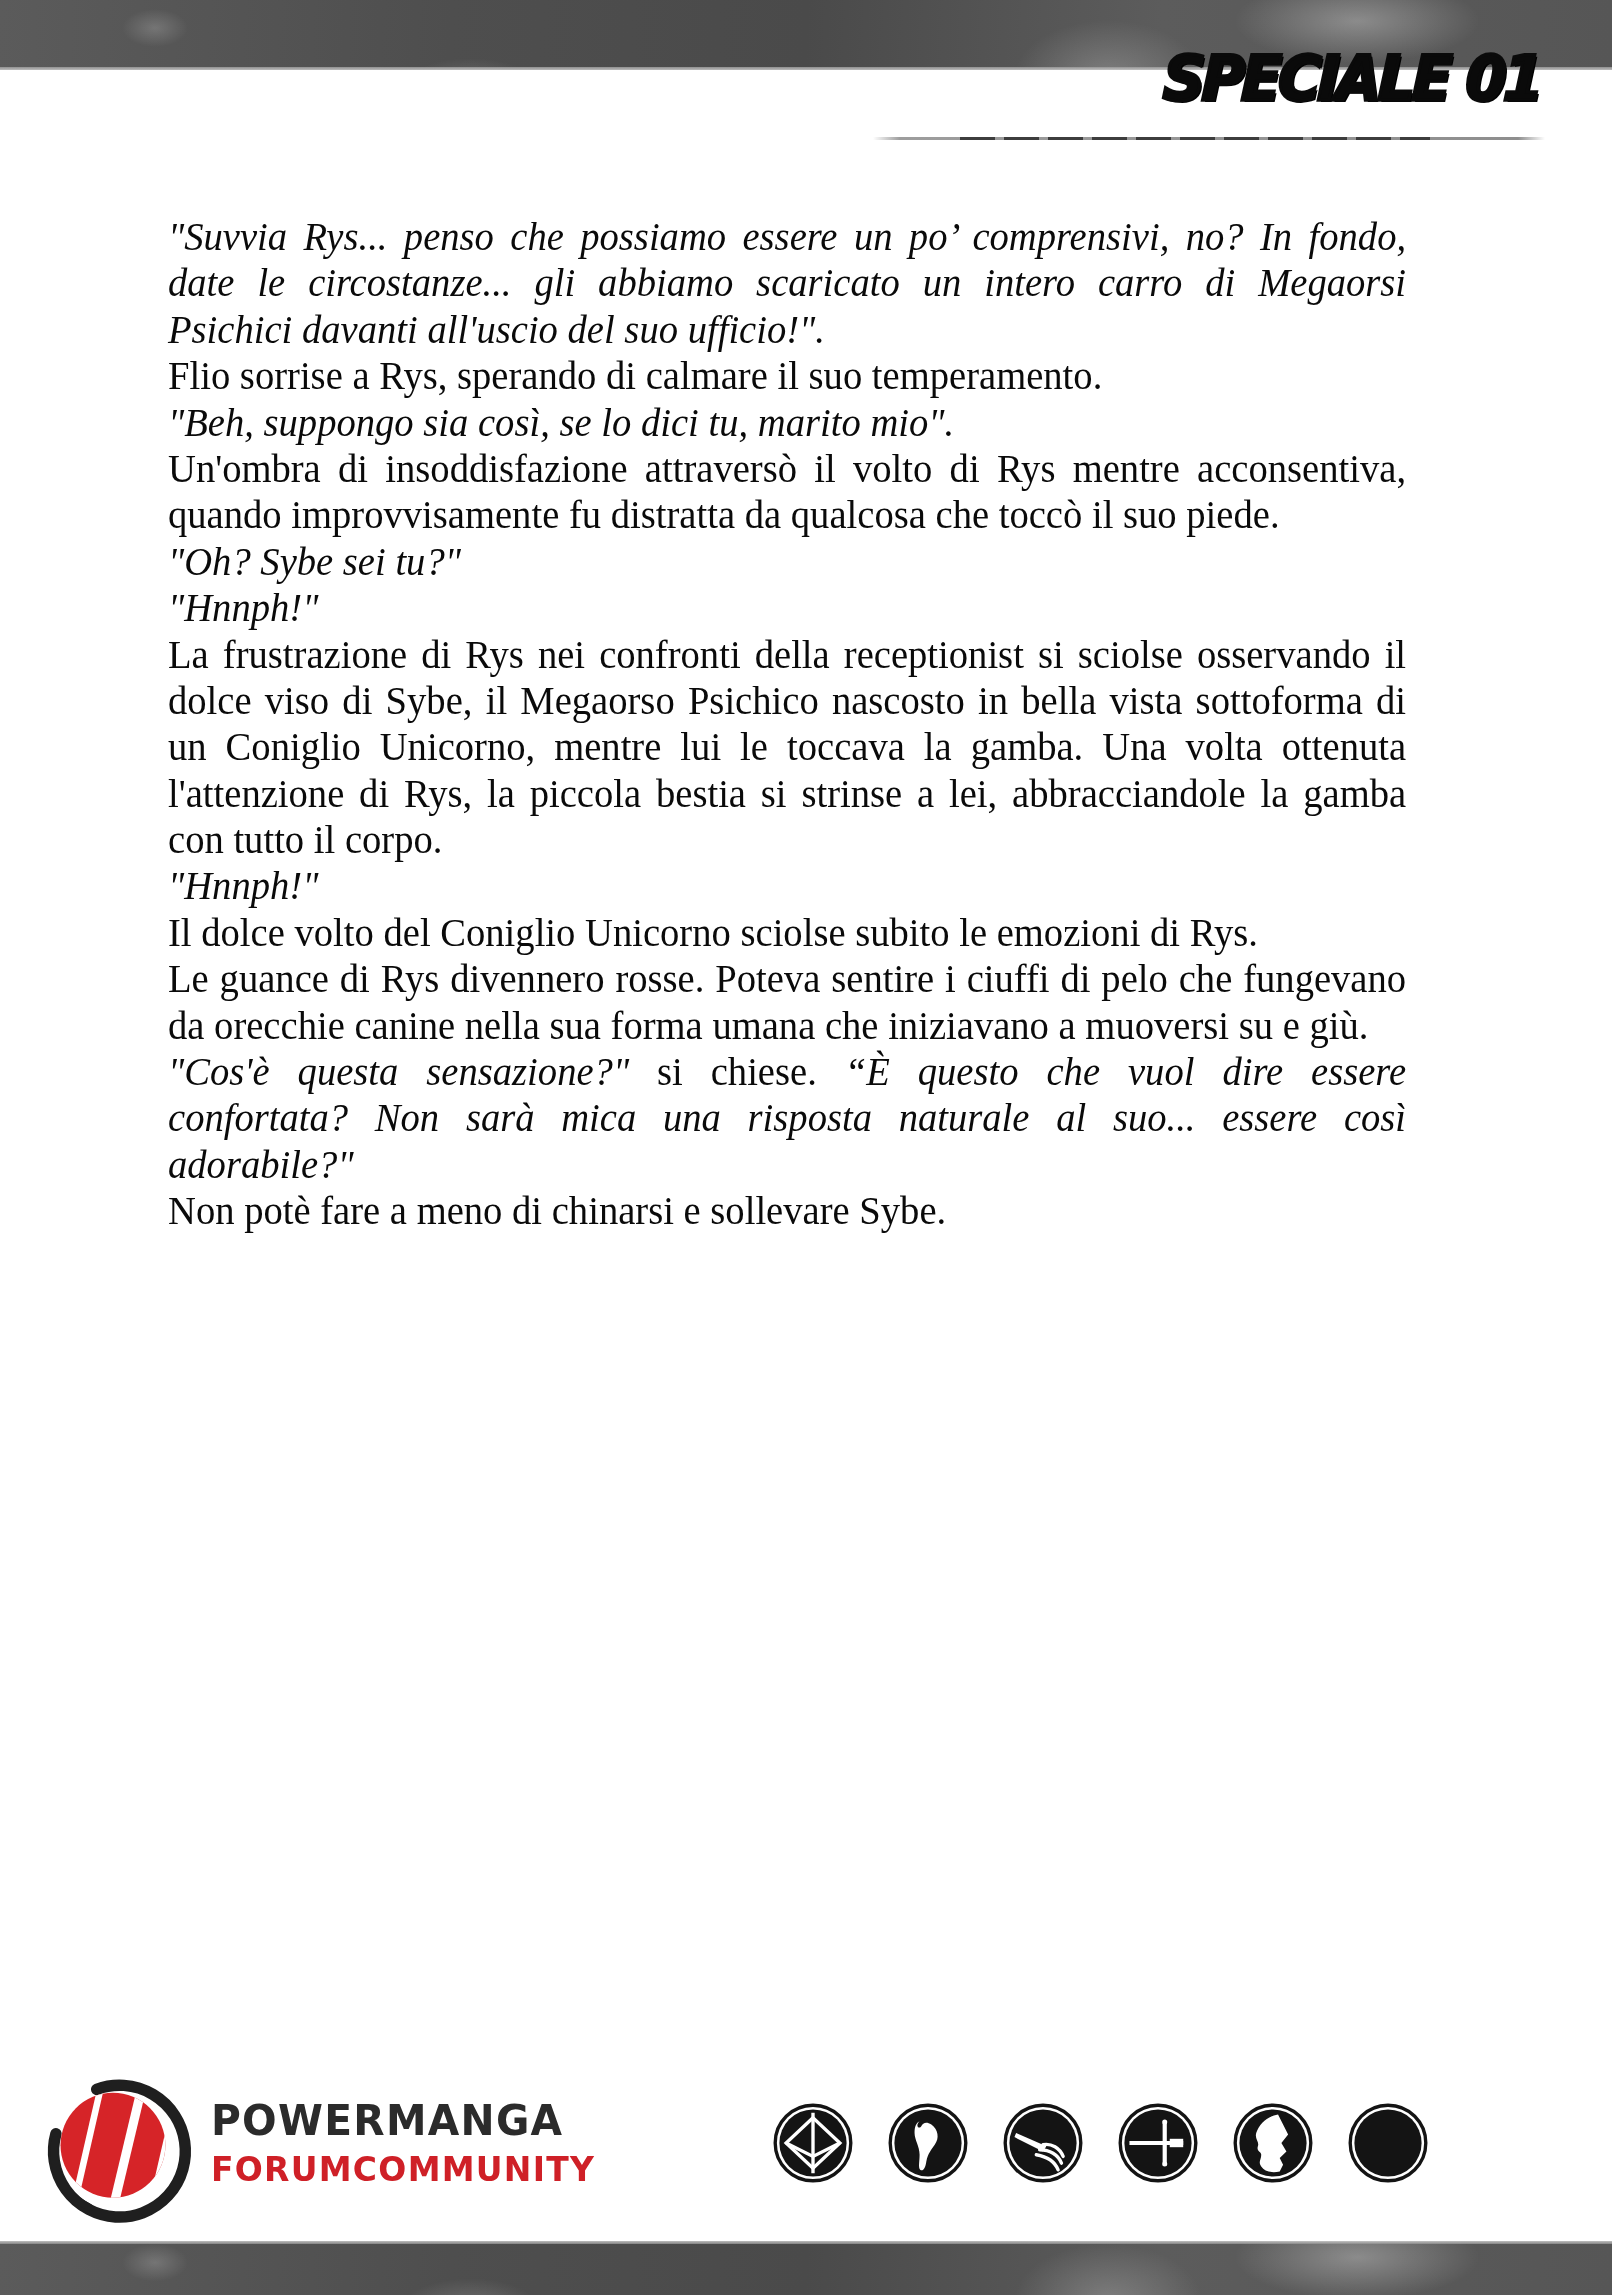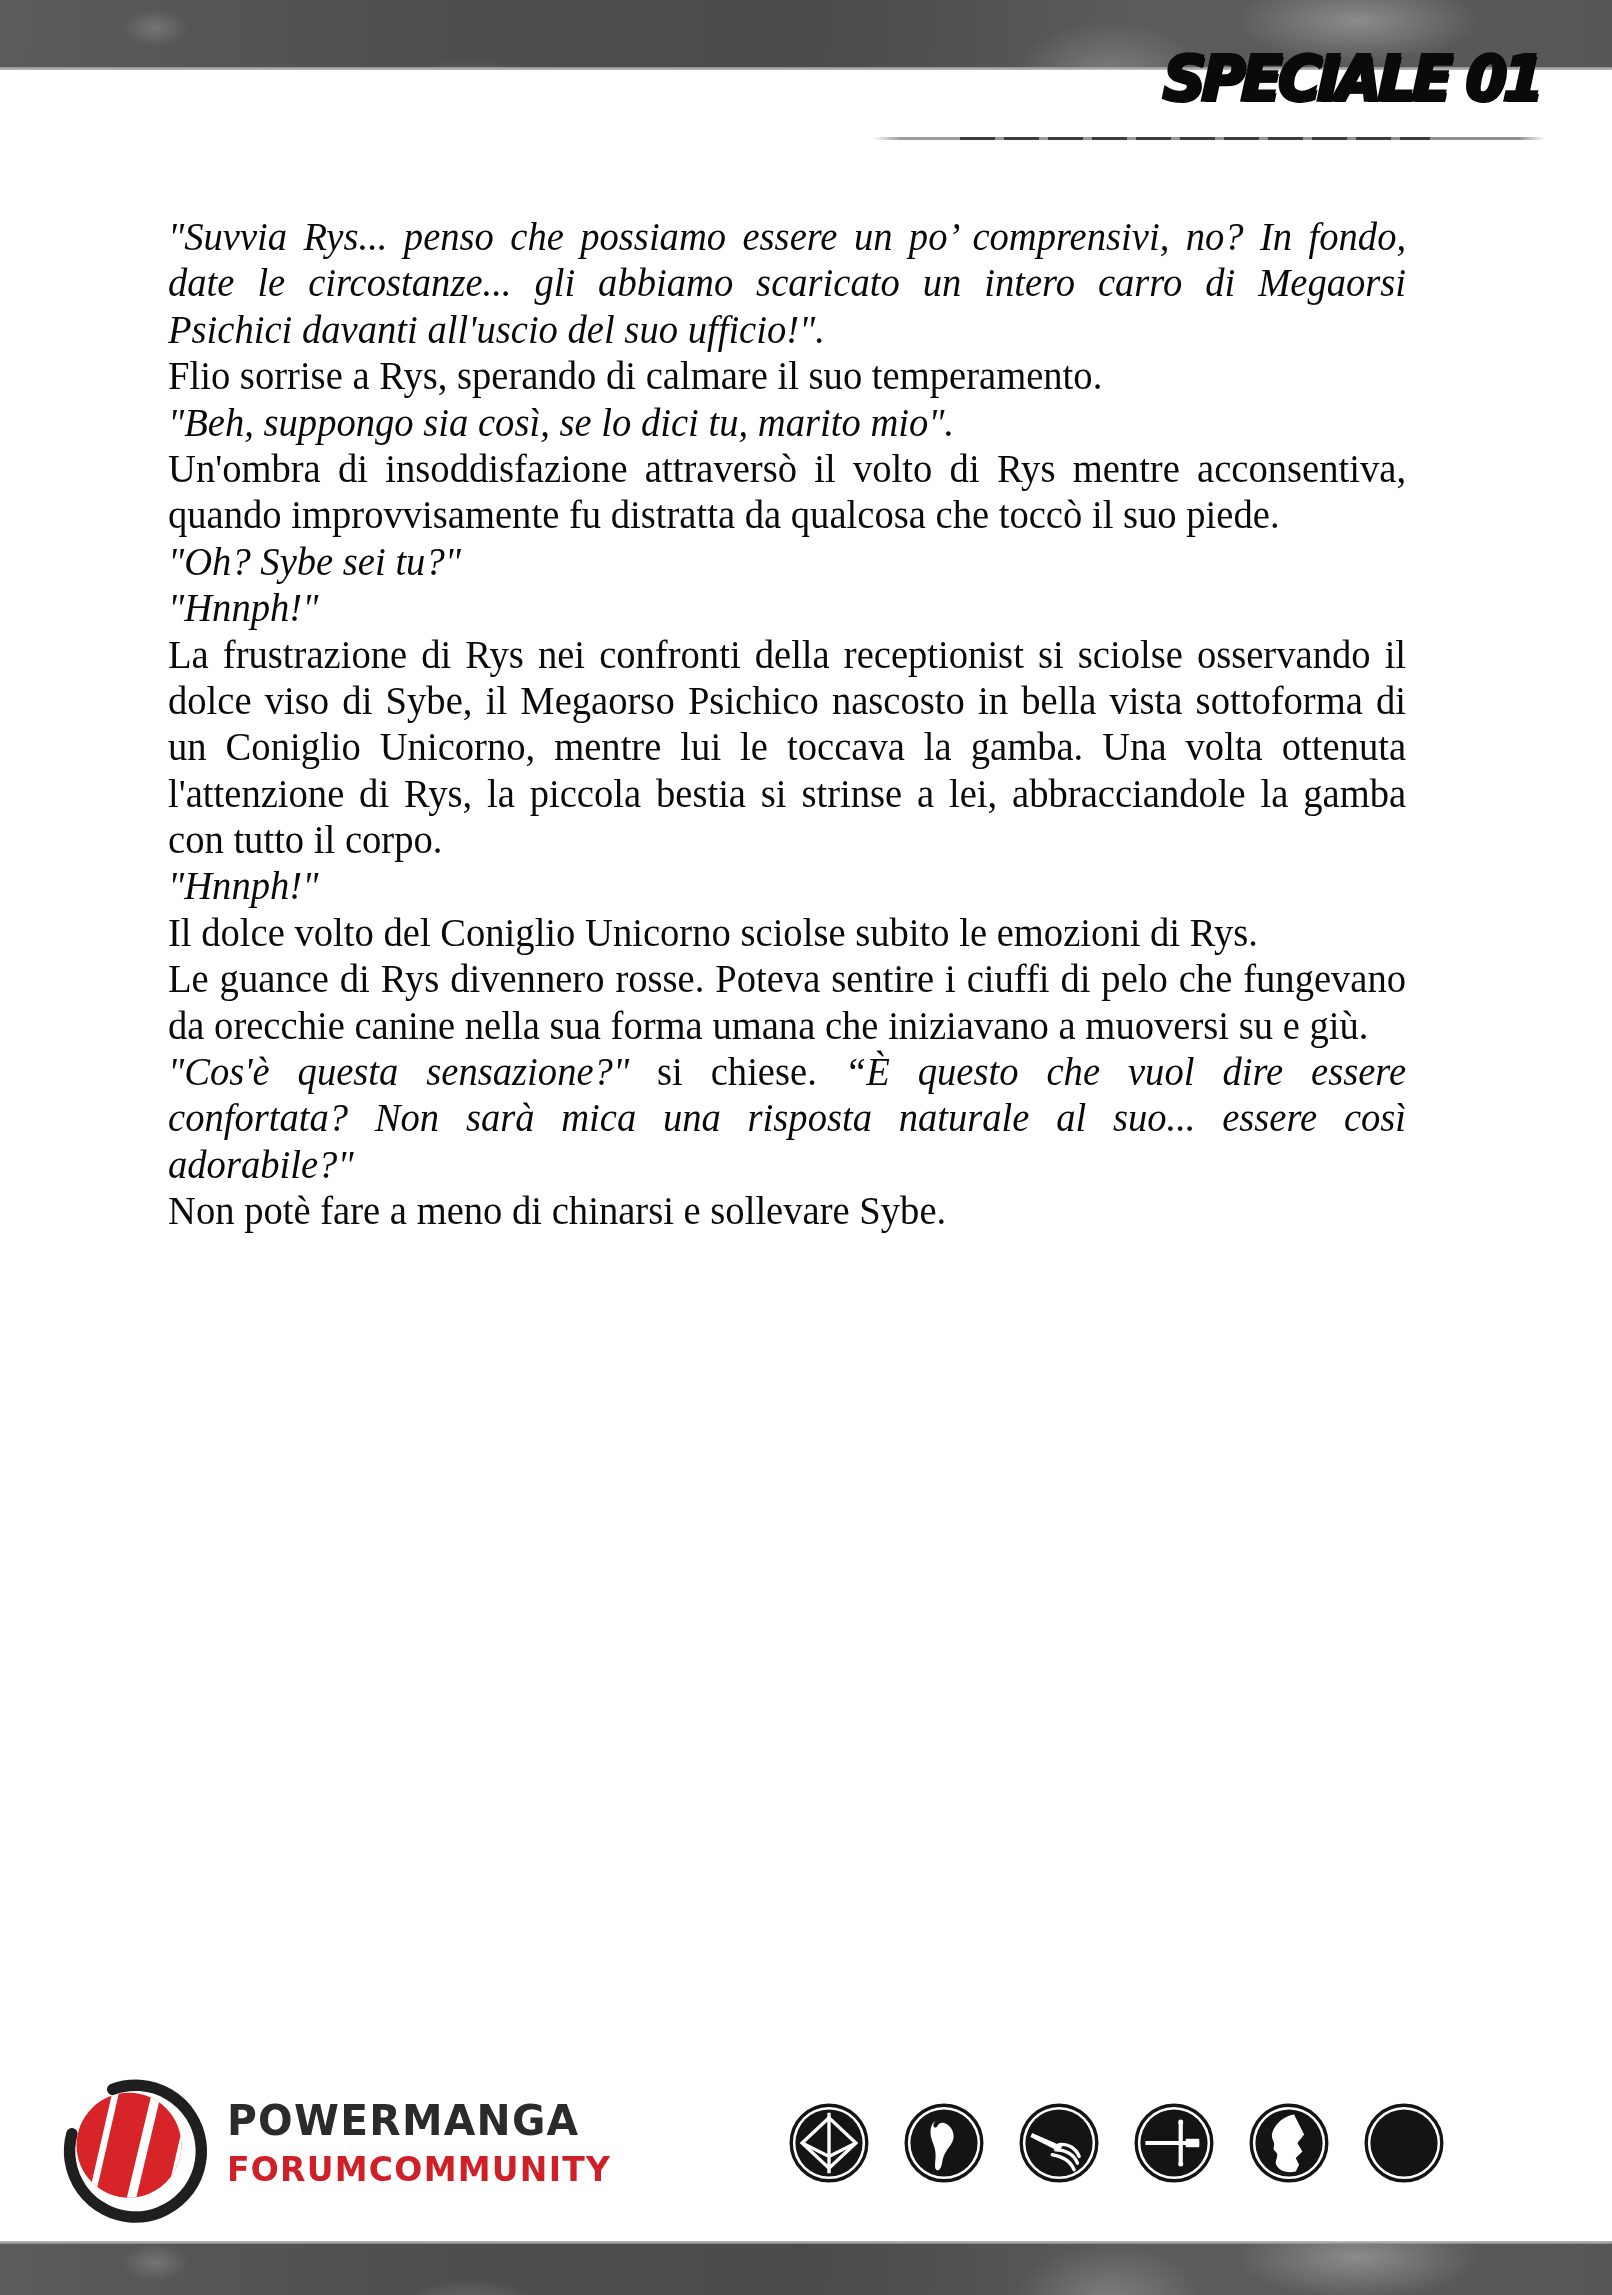--- a/index.html
+++ b/index.html
@@ -116,21 +116,21 @@
     -webkit-font-smoothing: antialiased;
   }
   .para.italic { font-style: italic; }
   .para.last-line-left { text-align-last: left; }
   .para .up { font-style: normal; }
   .para .it { font-style: italic; }
 
   
   .footer {
     position: absolute;
-    left: 16px;
+    left: 0;
     top: 2062px;
     width: 1304px;
     height: 179px;
   }
 
   .logo {
     position: absolute;
     left: 39px;
     top: 12px;
     width: 511px;

